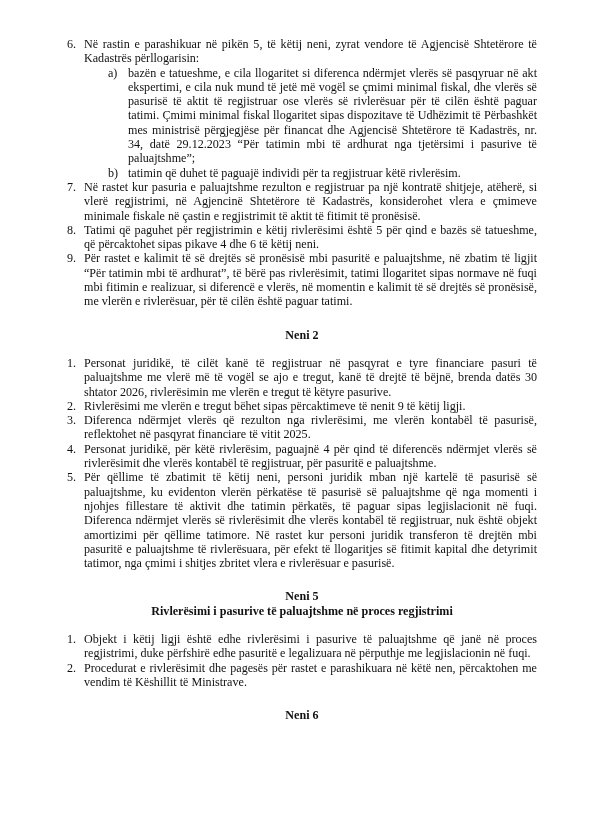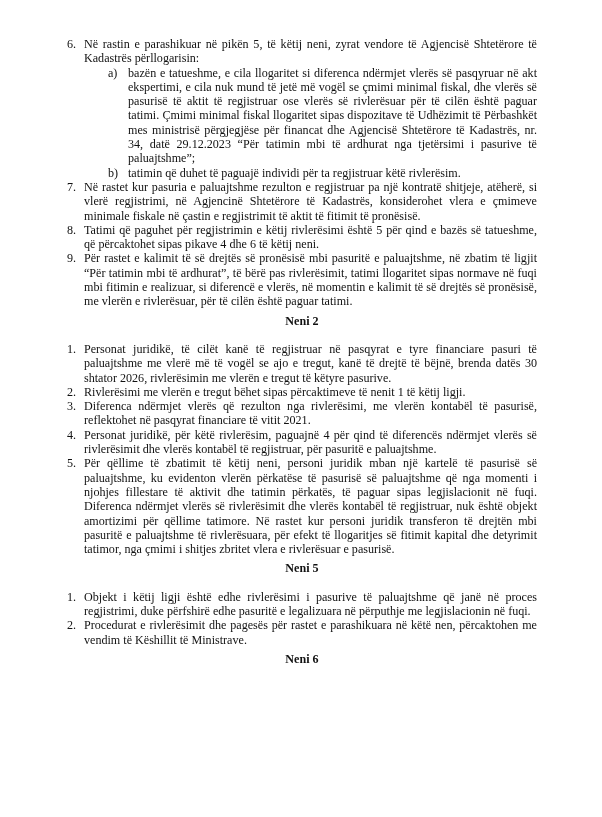--- a/index.html
+++ b/index.html
@@ -9,21 +9,21 @@
     font-size: 12.1px; line-height: 14.3px; color: #111111;
     position: relative;
   }
   .page { position: absolute; left: 0; top: 0; width: 602px; height: 817px; }
   .content { position: absolute; left: 67px; top: 37px; width: 470px; }
   .item { position: relative; padding-left: 17px; text-align: justify; }
   .item .num { position: absolute; left: 0; top: 0; }
   .sub { position: relative; padding-left: 61px; text-align: justify; }
   .sub .num { position: absolute; left: 41px; top: 0; }
   .heading { text-align: center; font-weight: bold; }
-  .heading-block { margin-top: 5px; margin-bottom: 14px; }
+  .heading-block { margin-top: 19px; margin-bottom: 14px; }
   .justify-last { text-align-last: left; }
 </style>
 </head>
 <body>
 
 <div class="page">
   <div class="content">
 
     <div class="item">
       <span class="num">6.</span>
@@ -52,37 +52,38 @@
 
     <div class="heading-block">
       <div class="heading">Neni 2</div>
     </div>
     <div class="item">
       <span class="num">1.</span>
       <div>Personat juridikë, të cilët kanë të regjistruar në pasqyrat e tyre financiare pasuri të paluajtshme me vlerë më të vogël se ajo e tregut, kanë të drejtë të bëjnë, brenda datës 30 shtator 2026, rivlerësimin me vlerën e tregut të këtyre pasurive.</div>
     </div>
     <div class="item">
       <span class="num">2.</span>
-      <div>Rivlerësimi me vlerën e tregut bëhet sipas përcaktimeve të nenit 1 të këtij ligji.</div>
+      <div>Rivlerësimi me vlerën e tregut bëhet sipas përcaktimeve të nenit 9 të këtij ligji.</div>
     </div>
     <div class="item">
       <span class="num">3.</span>
-      <div>Diferenca ndërmjet vlerës që rezulton nga rivlerësimi, me vlerën kontabël të pasurisë, reflektohet në pasqyrat financiare të vitit 2021.</div>
+      <div>Diferenca ndërmjet vlerës që rezulton nga rivlerësimi, me vlerën kontabël të pasurisë, reflektohet në pasqyrat financiare të vitit 2025.</div>
     </div>
     <div class="item">
       <span class="num">4.</span>
       <div>Personat juridikë, për këtë rivlerësim, paguajnë 4 për qind të diferencës ndërmjet vlerës së rivlerësimit dhe vlerës kontabël të regjistruar, për pasuritë e paluajtshme.</div>
     </div>
     <div class="item">
       <span class="num">5.</span>
       <div>Për qëllime të zbatimit të këtij neni, personi juridik mban një kartelë të pasurisë së paluajtshme, ku evidenton vlerën përkatëse të pasurisë së paluajtshme që nga momenti i njohjes fillestare të aktivit dhe tatimin përkatës, të paguar sipas legjislacionit në fuqi. Diferenca ndërmjet vlerës së rivlerësimit dhe vlerës kontabël të regjistruar, nuk është objekt amortizimi për qëllime tatimore. Në rastet kur personi juridik transferon të drejtën mbi pasuritë e paluajtshme të rivlerësuara, për efekt të llogaritjes së fitimit kapital dhe detyrimit tatimor, nga çmimi i shitjes zbritet vlera e rivlerësuar e pasurisë.</div>
     </div>
 
     <div class="heading-block">
       <div class="heading">Neni 5</div>
+      <div class="heading">Rivlerësimi i pasurive të paluajtshme në proces regjistrimi</div>
     </div>
     <div class="item">
       <span class="num">1.</span>
       <div>Objekt i këtij ligji është edhe rivlerësimi i pasurive të paluajtshme që janë në proces regjistrimi, duke përfshirë edhe pasuritë e legalizuara në përputhje me legjislacionin në fuqi.</div>
     </div>
     <div class="item">
       <span class="num">2.</span>
       <div>Procedurat e rivlerësimit dhe pagesës për rastet e parashikuara në këtë nen, përcaktohen me vendim të Këshillit të Ministrave.</div>
     </div>
 

